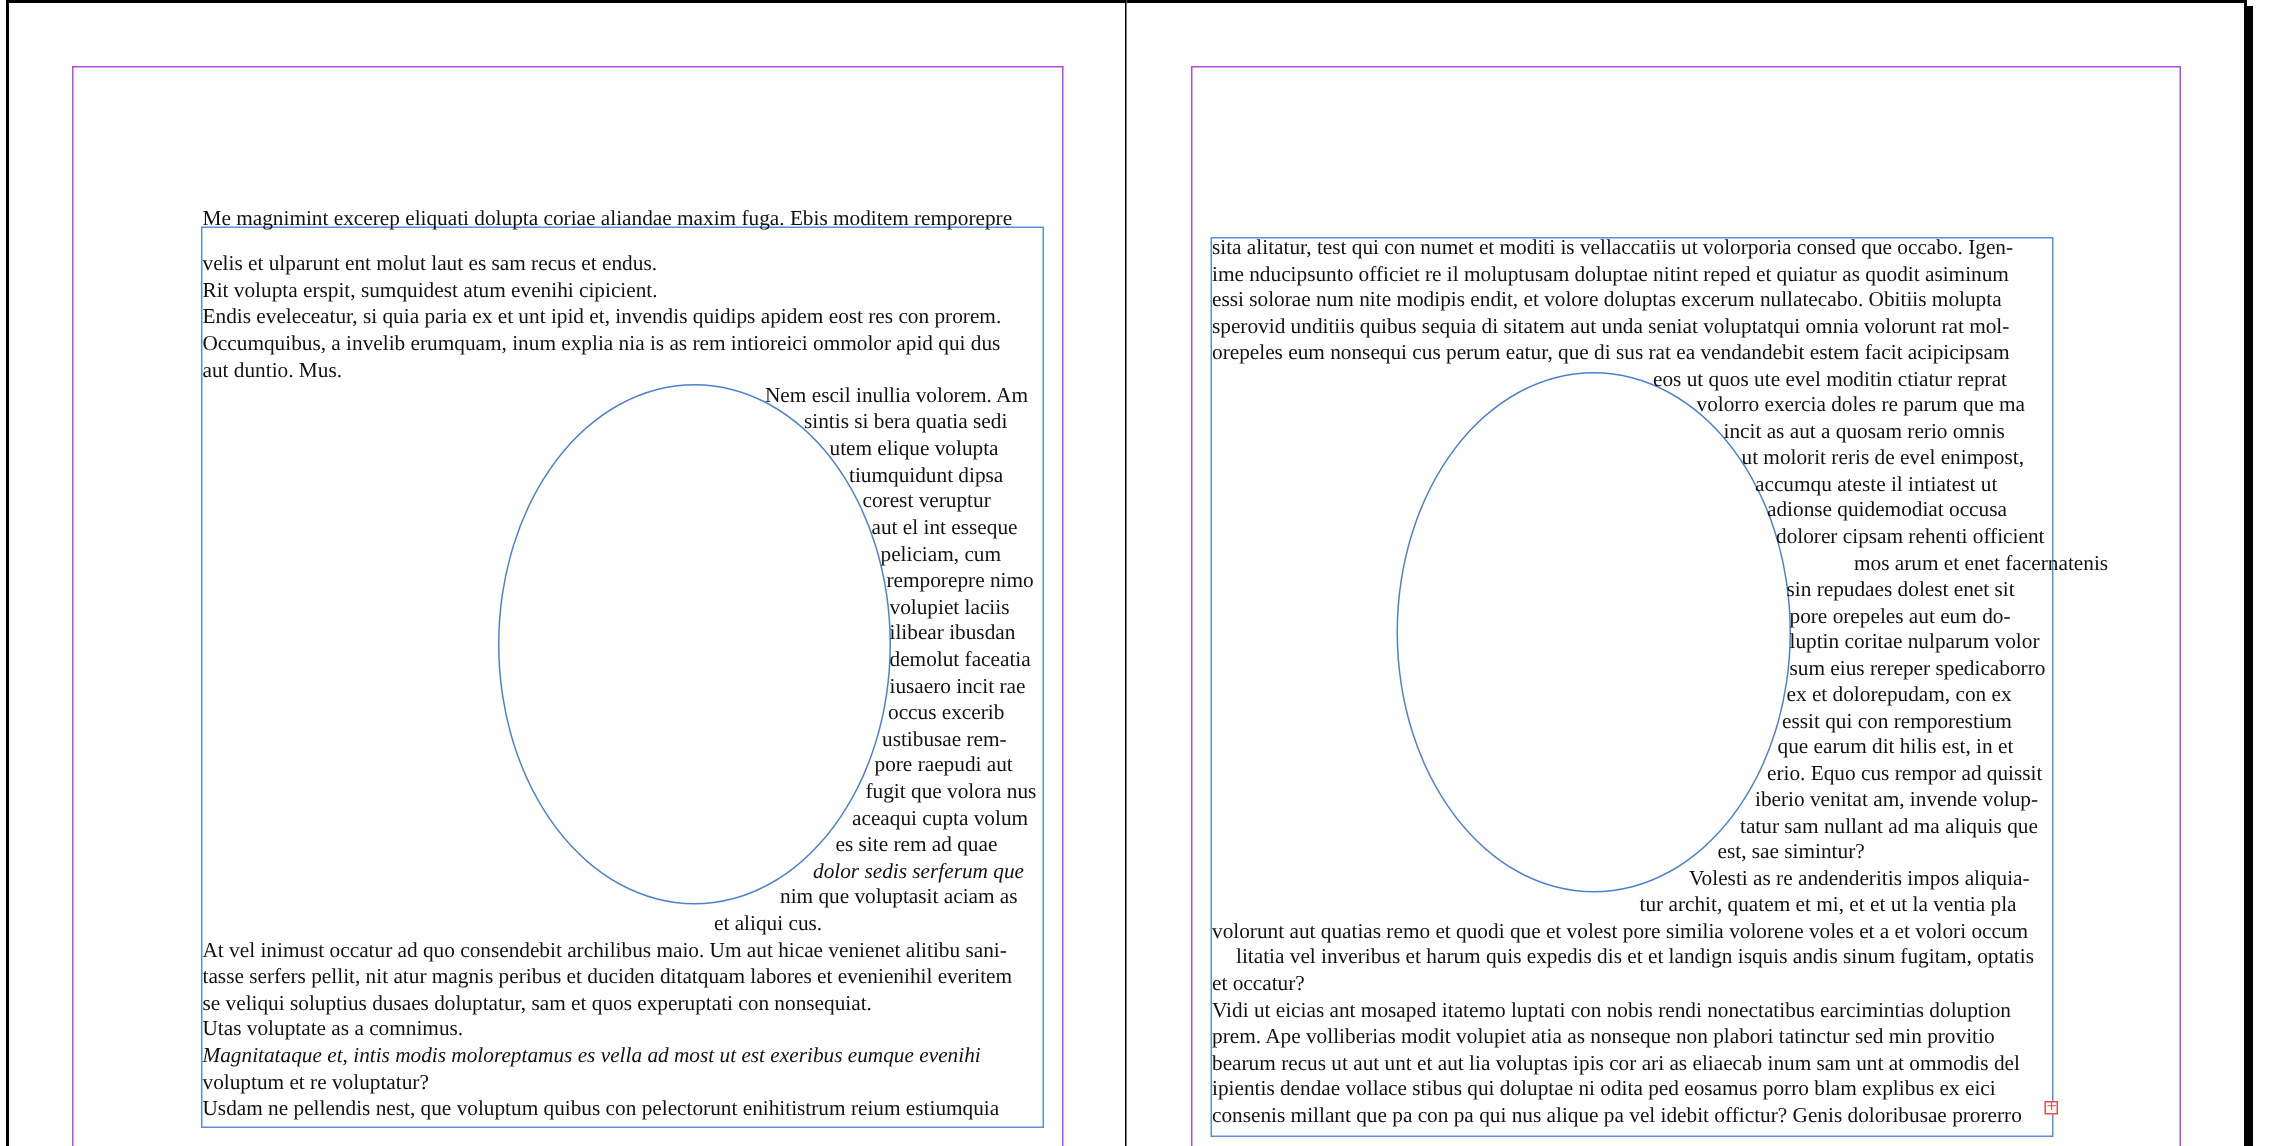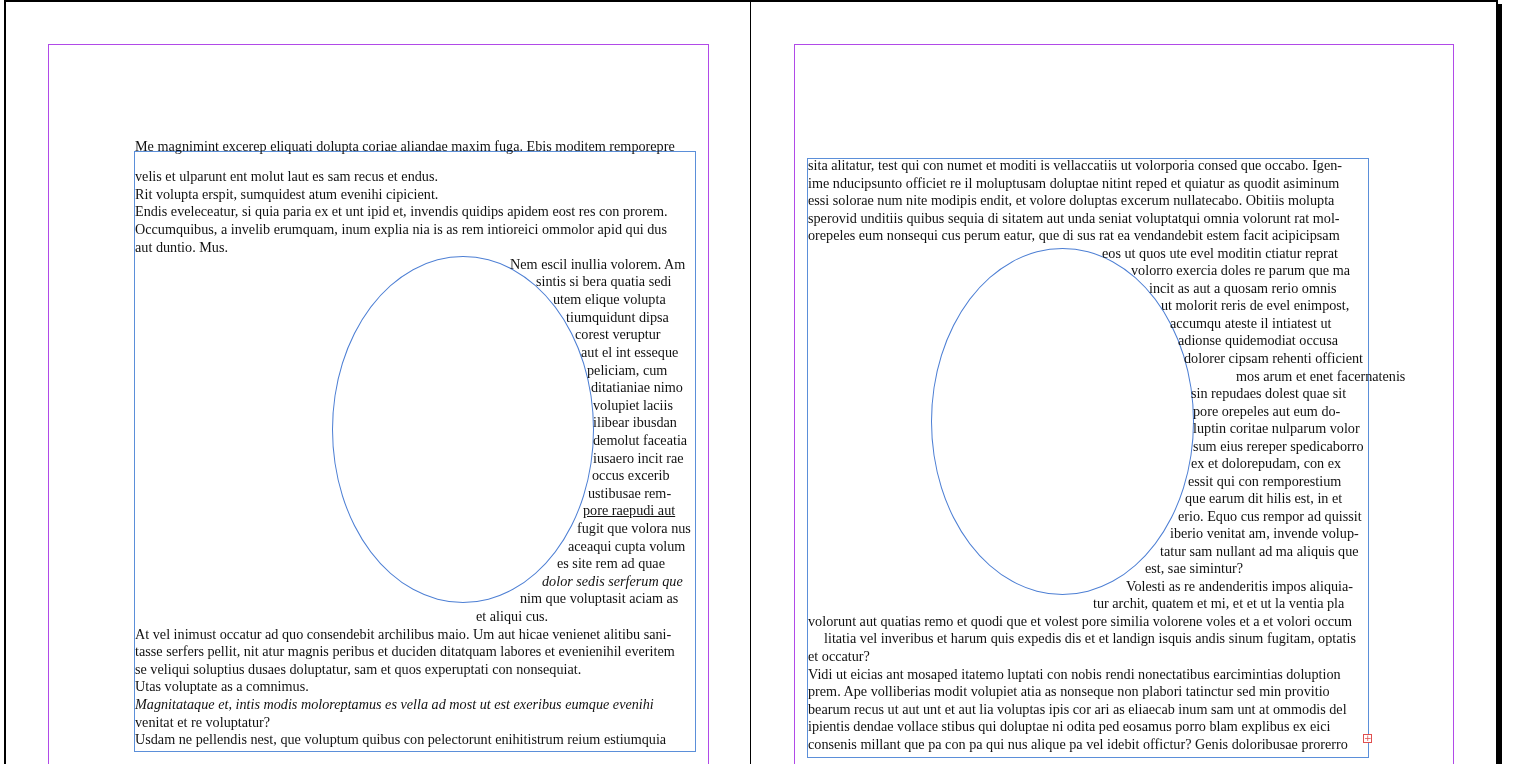--- a/index.html
+++ b/index.html
@@ -33,40 +33,40 @@
       <div class="line" style="left: 135px; top: 203px;">Endis eveleceatur, si quia paria ex et unt ipid et, invendis quidips apidem eost res con prorem.</div>
       <div class="line" style="left: 135px; top: 221px;">Occumquibus, a invelib erumquam, inum explia nia is as rem intioreici ommolor apid qui dus</div>
       <div class="line" style="left: 135px; top: 239px;">aut duntio. Mus.</div>
       <div class="line" style="left: 510px; top: 256px;">Nem escil inullia volorem. Am</div>
       <div class="line" style="left: 536px; top: 273px;">sintis si bera quatia sedi</div>
       <div class="line" style="left: 553px; top: 291px;">utem elique volupta</div>
       <div class="line" style="left: 566px; top: 309px;">tiumquidunt dipsa</div>
       <div class="line" style="left: 575px; top: 326px;">corest veruptur</div>
       <div class="line" style="left: 581px; top: 344px;">aut el int esseque</div>
       <div class="line" style="left: 587px; top: 362px;">peliciam, cum</div>
-      <div class="line" style="left: 591px; top: 379px;">ditatianiae nimo</div>
+      <div class="line" style="left: 591px; top: 379px;">remporepre nimo</div>
       <div class="line" style="left: 593px; top: 397px;">volupiet laciis</div>
       <div class="line" style="left: 593px; top: 414px;">ilibear ibusdan</div>
       <div class="line" style="left: 593px; top: 432px;">demolut faceatia</div>
       <div class="line" style="left: 593px; top: 450px;">iusaero incit rae</div>
       <div class="line" style="left: 592px; top: 467px;">occus excerib</div>
       <div class="line" style="left: 588px; top: 485px;">ustibusae rem-</div>
-      <div class="line" style="left: 583px; top: 502px; text-decoration: underline;">pore raepudi aut</div>
+      <div class="line" style="left: 583px; top: 502px;">pore raepudi aut</div>
       <div class="line" style="left: 577px; top: 520px;">fugit que volora nus</div>
       <div class="line" style="left: 568px; top: 538px;">aceaqui cupta volum</div>
       <div class="line" style="left: 557px; top: 555px;">es site rem ad quae</div>
       <div class="line" style="left: 542px; top: 573px; font-style: italic;">dolor sedis serferum que</div>
       <div class="line" style="left: 520px; top: 590px;">nim que voluptasit aciam as</div>
       <div class="line" style="left: 476px; top: 608px;">et aliqui cus.</div>
       <div class="line" style="left: 135px; top: 626px;">At vel inimust occatur ad quo consendebit archilibus maio. Um aut hicae venienet alitibu sani-</div>
       <div class="line" style="left: 135px; top: 643px;">tasse serfers pellit, nit atur magnis peribus et duciden ditatquam labores et evenienihil everitem</div>
       <div class="line" style="left: 135px; top: 661px;">se veliqui soluptius dusaes doluptatur, sam et quos experuptati con nonsequiat.</div>
       <div class="line" style="left: 135px; top: 678px;">Utas voluptate as a comnimus.</div>
       <div class="line" style="left: 135px; top: 696px; font-style: italic;">Magnitataque et, intis modis moloreptamus es vella ad most ut est exeribus eumque evenihi</div>
-      <div class="line" style="left: 135px; top: 714px;">venitat et re voluptatur?</div>
+      <div class="line" style="left: 135px; top: 714px;">voluptum et re voluptatur?</div>
       <div class="line" style="left: 135px; top: 731px;">Usdam ne pellendis nest, que voluptum quibus con pelectorunt enihitistrum reium estiumquia</div>
     </div>
 
   <div class="page" id="page-right"></div>
   <div class="shadow"></div>
   <div class="margin-guide" style="left:794px; top:44px; width:660px; height:720px;"></div>
   <div class="text-frame" style="left:807px; top:158px; width:562px; height:600px;"></div>
   <div class="ellipse" style="left:931px; top:248px; width:263px; height:347px;"></div>
   <div id="lines-right">
       <div class="line" style="left: 808px; top: 157px;">sita alitatur, test qui con numet et moditi is vellaccatiis ut volorporia consed que occabo. Igen-</div>
@@ -75,21 +75,21 @@
       <div class="line" style="left: 808px; top: 210px;">sperovid unditiis quibus sequia di sitatem aut unda seniat voluptatqui omnia volorunt rat mol-</div>
       <div class="line" style="left: 808px; top: 227px;">orepeles eum nonsequi cus perum eatur, que di sus rat ea vendandebit estem facit acipicipsam</div>
       <div class="line" style="left: 1102px; top: 245px;">eos ut quos ute evel moditin ctiatur reprat</div>
       <div class="line" style="left: 1131px; top: 262px;">volorro exercia doles re parum que ma</div>
       <div class="line" style="left: 1149px; top: 280px;">incit as aut a quosam rerio omnis</div>
       <div class="line" style="left: 1161px; top: 297px;">ut molorit reris de evel enimpost,</div>
       <div class="line" style="left: 1170px; top: 315px;">accumqu ateste il intiatest ut</div>
       <div class="line" style="left: 1178px; top: 332px;">adionse quidemodiat occusa</div>
       <div class="line" style="left: 1184px; top: 350px;">dolorer cipsam rehenti officient</div>
       <div class="line" style="left: 1188px; top: 368px; margin-left: 48px;">mos arum et enet facernatenis</div>
-      <div class="line" style="left: 1191px; top: 385px;">sin repudaes dolest quae sit</div>
+      <div class="line" style="left: 1191px; top: 385px;">sin repudaes dolest enet sit</div>
       <div class="line" style="left: 1193px; top: 403px;">pore orepeles aut eum do-</div>
       <div class="line" style="left: 1193px; top: 420px;">luptin coritae nulparum volor</div>
       <div class="line" style="left: 1193px; top: 438px;">sum eius rereper spedicaborro</div>
       <div class="line" style="left: 1191px; top: 455px;">ex et dolorepudam, con ex</div>
       <div class="line" style="left: 1188px; top: 473px;">essit qui con remporestium</div>
       <div class="line" style="left: 1185px; top: 490px;">que earum dit hilis est, in et</div>
       <div class="line" style="left: 1178px; top: 508px;">erio. Equo cus rempor ad quissit</div>
       <div class="line" style="left: 1170px; top: 525px;">iberio venitat am, invende volup-</div>
       <div class="line" style="left: 1160px; top: 543px;">tatur sam nullant ad ma aliquis que</div>
       <div class="line" style="left: 1145px; top: 560px;">est, sae simintur?</div>

